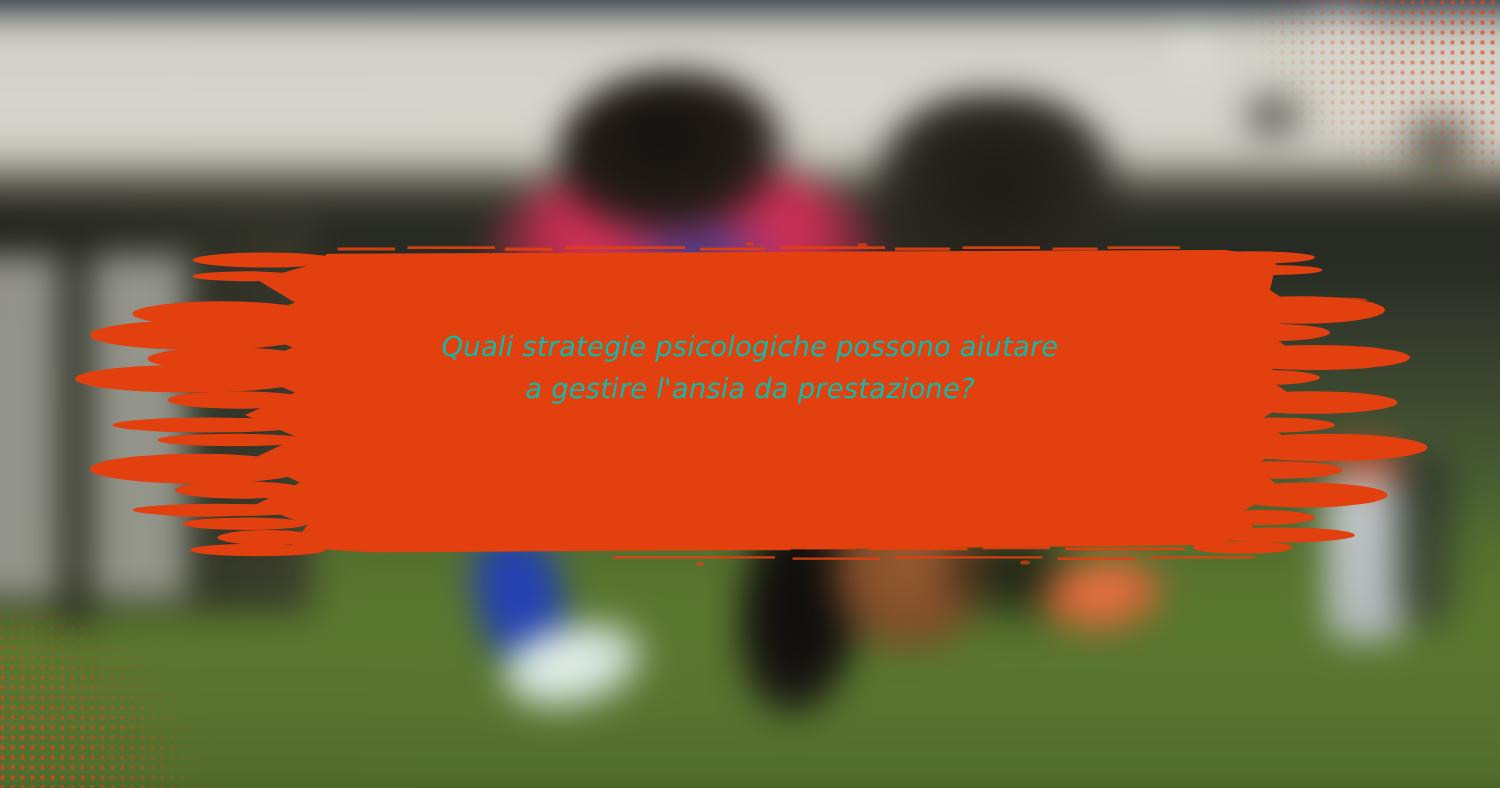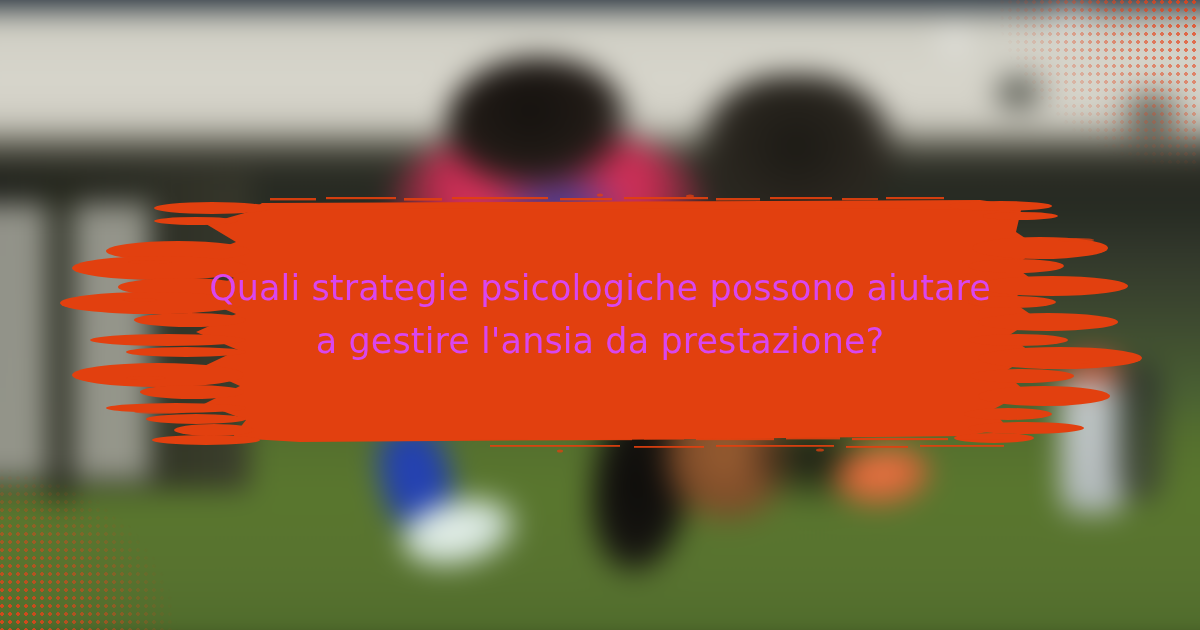--- a/index.html
+++ b/index.html
@@ -189,26 +189,27 @@
     pointer-events: none;
   }
   #banner svg { display: block; width: 1200px; height: 630px; }
 
   
   #headline {
     position: absolute;
     left: 150px; top: 262px;
     width: 900px;
     text-align: center;
-    color: #d946ef;
-    font-size: 35px;
+    color: #14b8a6;
+    font-size: 22px;
     line-height: 1.52;
     font-weight: 400;
     letter-spacing: .1px;
     white-space: pre-line;
+    font-style: italic;
   }
 </style>
 </head>
 <body>
 
 <div id="stage">
 
   <div id="photo">
     <div class="bg-base"></div>
     <div class="bg-crowd"></div>

